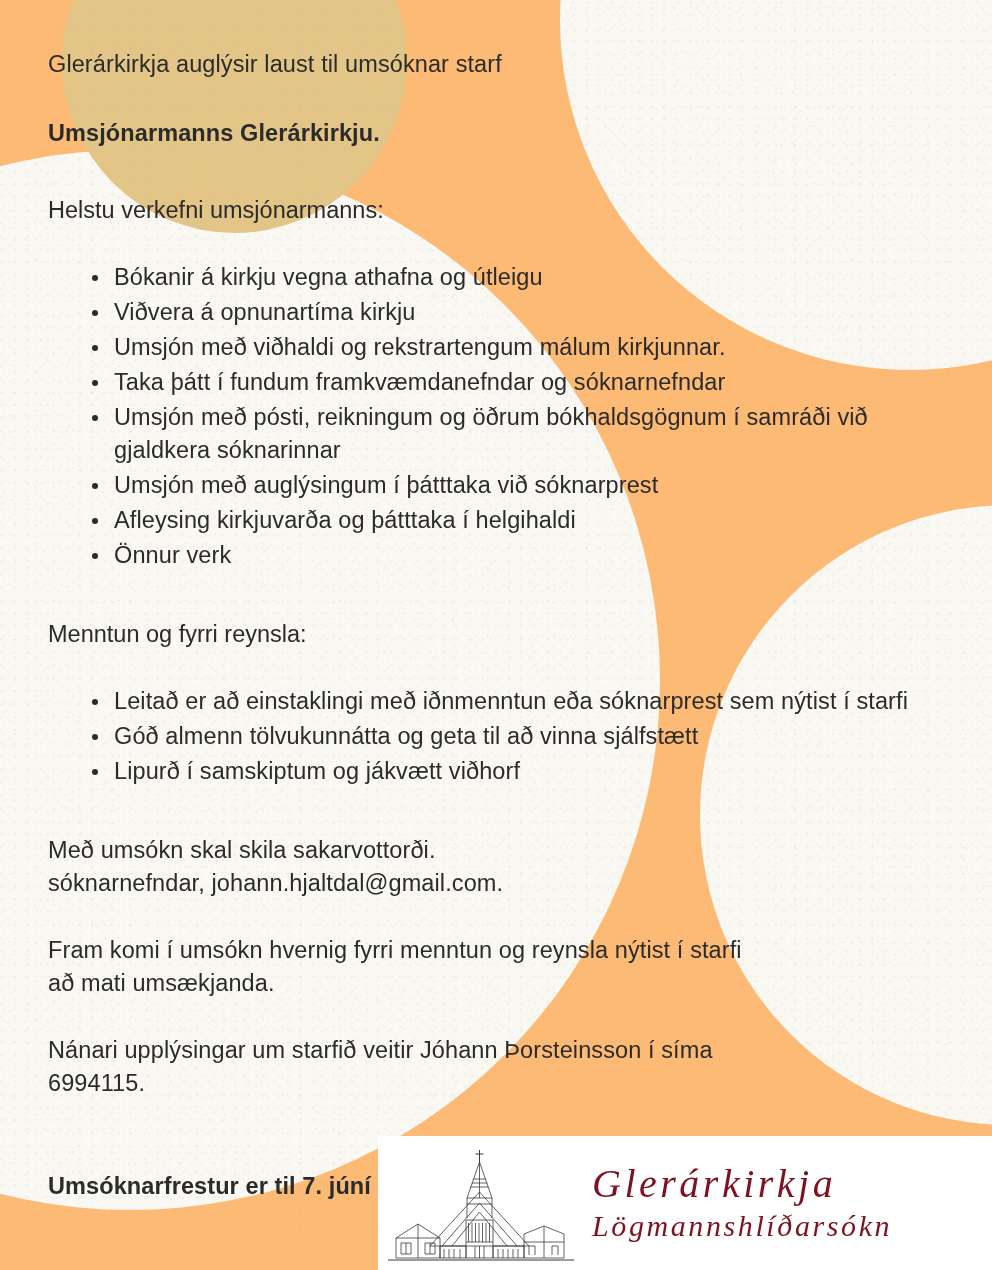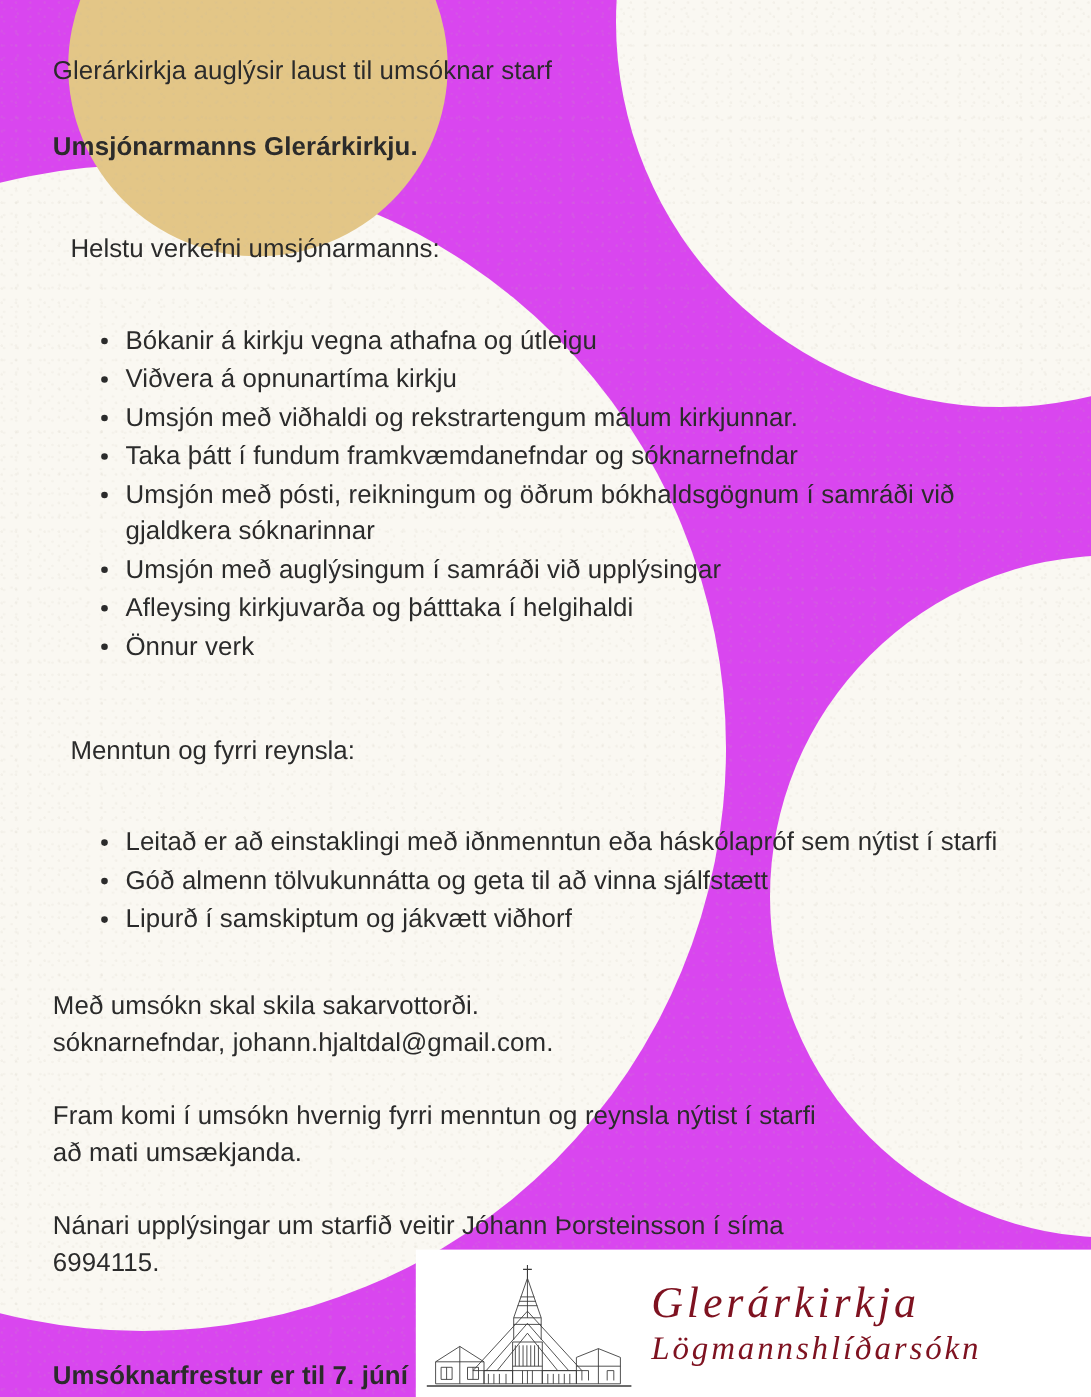--- a/index.html
+++ b/index.html
@@ -5,21 +5,21 @@
   html, body {
     margin: 0;
     padding: 0;
     background: #ffffff;
   }
   #poster {
     position: relative;
     width: 992px;
     height: 1270px;
     overflow: hidden;
-    background: #d946ef;
+    background: #fdba74;
     font-family: "Liberation Sans", "DejaVu Sans", sans-serif;
     color: #2B2B2B;
   }
 
   
   .bg-layer {
     position: absolute;
     inset: 0;
     overflow: hidden;
     pointer-events: none;
@@ -82,21 +82,21 @@
   .para {
     font-size: 23.5px;
     line-height: 33px;
     letter-spacing: .1px;
     margin: 0;
   }
   .para.bold { font-weight: bold; margin-top: 36px; }
   .heading {
     font-size: 23.5px;
     line-height: 33px;
-    margin: 16px;
+    margin: 0;
   }
   .gap-lg { height: 44px; }
   .gap-md { height: 34px; }
 
   ul.blist {
     margin: 0;
     padding: 0 0 0 44px;
     list-style: none;
   }
   ul.blist li {
@@ -182,33 +182,33 @@
     <p class="heading">Helstu verkefni umsjónarmanns:</p>
 
     <div class="gap-md"></div>
 
     <ul class="blist" id="duties-list">
         <li>Bókanir á kirkju vegna athafna og útleigu</li>
         <li>Viðvera á opnunartíma kirkju</li>
         <li>Umsjón með viðhaldi og rekstrartengum málum kirkjunnar.</li>
         <li>Taka þátt í fundum framkvæmdanefndar og sóknarnefndar</li>
         <li>Umsjón með pósti, reikningum og öðrum bókhaldsgögnum í samráði við gjaldkera sóknarinnar</li>
-        <li>Umsjón með auglýsingum í samráði við upplýsingar</li>
+        <li>Umsjón með auglýsingum í þátttaka við sóknarprest</li>
         <li>Afleysing kirkjuvarða og þátttaka í helgihaldi</li>
         <li>Önnur verk</li>
       </ul>
 
     <div class="gap-lg"></div>
 
     <p class="heading">Menntun og fyrri reynsla:</p>
 
     <div class="gap-md"></div>
 
     <ul class="blist" id="education-list">
-        <li>Leitað er að einstaklingi með iðnmenntun eða háskólapróf sem nýtist í starfi</li>
+        <li>Leitað er að einstaklingi með iðnmenntun eða sóknarprest sem nýtist í starfi</li>
         <li>Góð almenn tölvukunnátta og geta til að vinna sjálfstætt</li>
         <li>Lipurð í samskiptum og jákvætt viðhorf</li>
       </ul>
 
     <div class="gap-lg"></div>
 
     <p class="para">Með umsókn skal skila sakarvottorði.</p>
     <p class="para">sóknarnefndar, johann.hjaltdal@gmail.com.</p>
 
     <div class="gap-md"></div>

